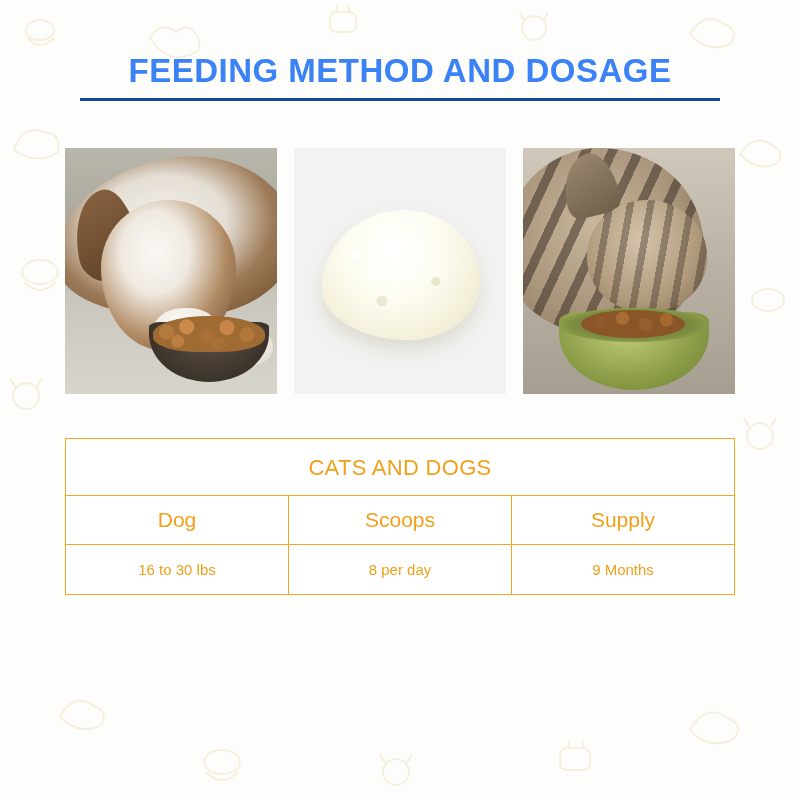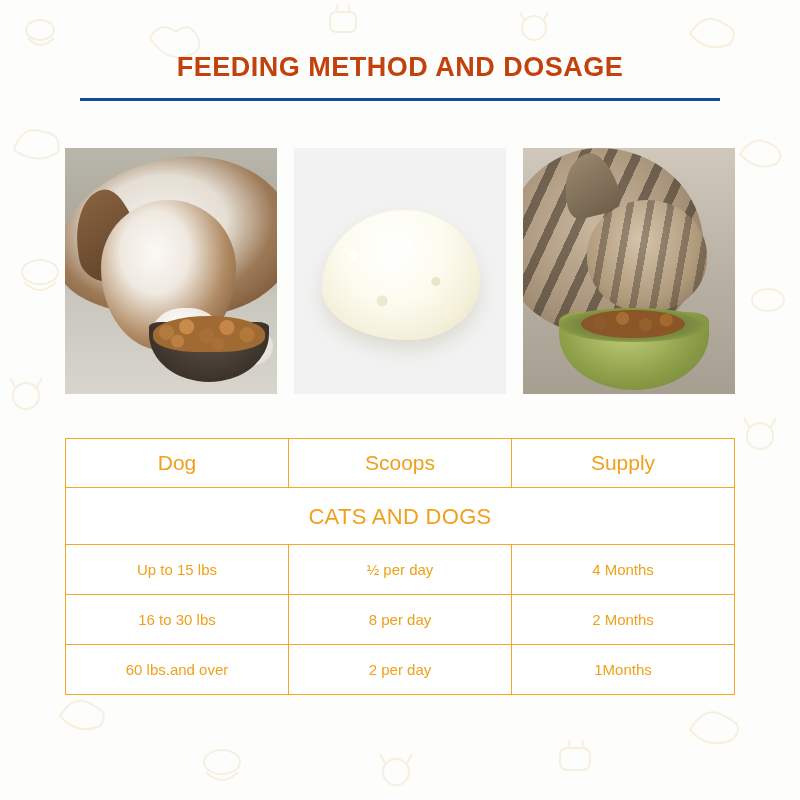--- a/index.html
+++ b/index.html
@@ -29,24 +29,24 @@
     height: 800px;
     box-sizing: border-box;
   }
 
   .title {
     position: absolute;
     top: 52px;
     left: 0;
     width: 800px;
     text-align: center;
-    font-size: 27px;
+    font-size: 33px;
     font-weight: bold;
     letter-spacing: 0.5px;
-    color: #c2410c;
+    color: #3b82f6;
     font-family: "Liberation Sans", sans-serif;
   }
   .title-underline {
     position: absolute;
     top: 98px;
     left: 80px;
     width: 640px;
     height: 3px;
     background: #14499b;
   }
@@ -367,39 +367,29 @@
       <div class="cat-bowl-rim"></div>
       <div class="cat-food"></div>
     </div>
 
   </div>
 
   <div class="table-wrap">
     <table class="feed">
       <tbody>
         <tr>
+          <td class="caption" colspan="3">CATS AND DOGS</td>
+        </tr>
+        <tr>
           <td class="colhead">Dog</td>
           <td class="colhead">Scoops</td>
           <td class="colhead">Supply</td>
         </tr>
         <tr>
-          <td class="caption" colspan="3">CATS AND DOGS</td>
-        </tr>
-        <tr>
-          <td class="cell">Up to 15 lbs</td>
-          <td class="cell">½ per day</td>
-          <td class="cell">4 Months</td>
-        </tr>
-        <tr>
           <td class="cell">16 to 30 lbs</td>
           <td class="cell">8 per day</td>
-          <td class="cell">2 Months</td>
-        </tr>
-        <tr>
-          <td class="cell">60 lbs.and over</td>
-          <td class="cell">2 per day</td>
-          <td class="cell">1Months</td>
+          <td class="cell">9 Months</td>
         </tr>
       </tbody>
     </table>
   </div>
 
 </div>
 
 </body></html>

